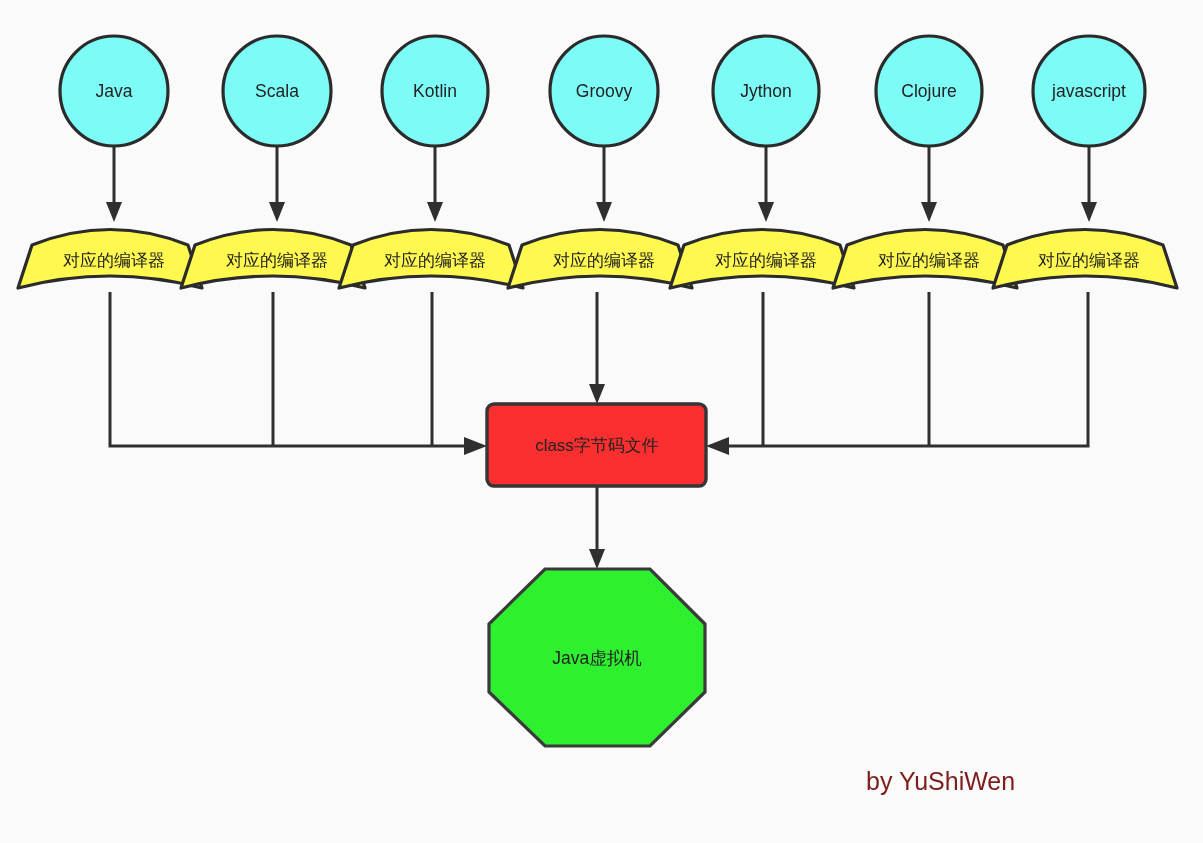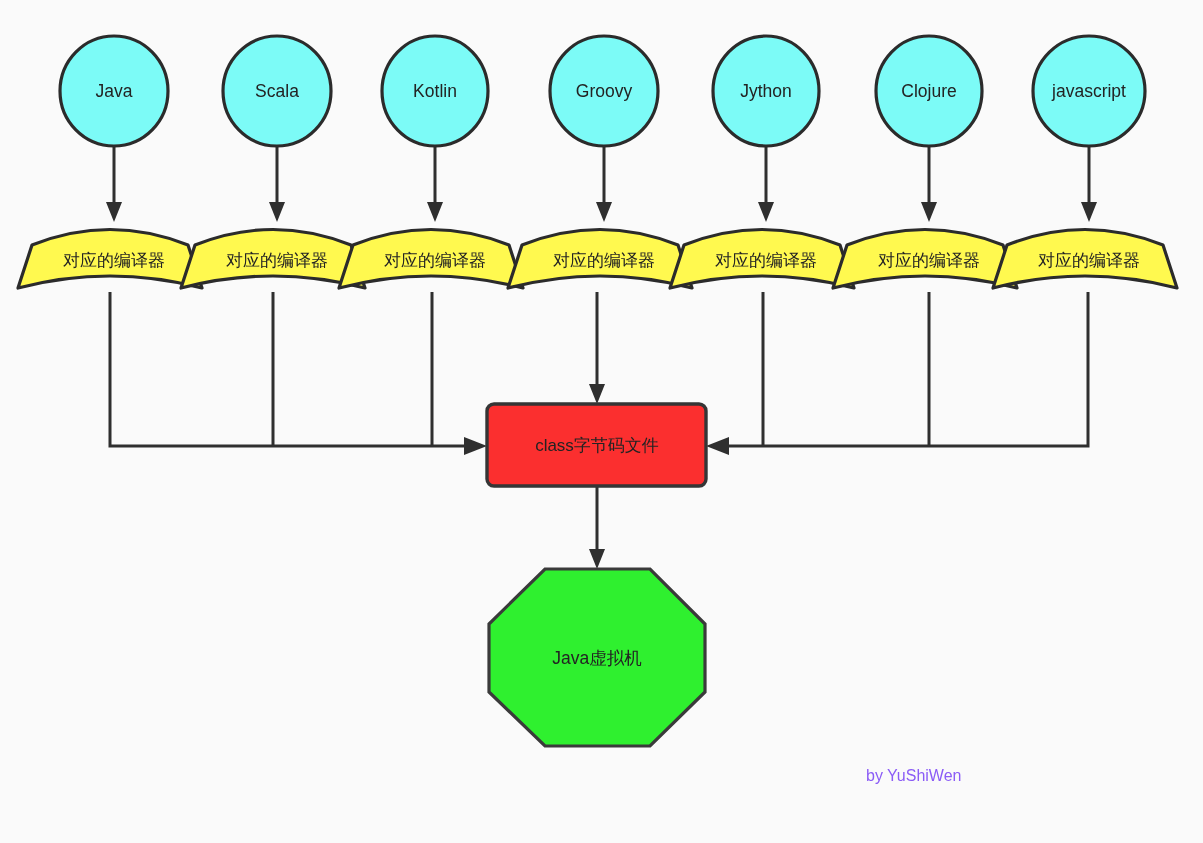--- a/index.html
+++ b/index.html
@@ -61,22 +61,22 @@
     text-anchor: middle;
     dominant-baseline: middle;
   }
   .label-lang { font-size: 17.5px; }
   .label-compiler { font-size: 17px; }
   .label-class { font-size: 17px; }
   .label-jvm { font-size: 17.5px; }
   .credit {
     position: absolute;
     font-family: "Liberation Sans", "DejaVu Sans", sans-serif;
-    font-size: 16px;
-    color: #8b5cf6;
+    font-size: 25px;
+    color: #7f1d1d;
     white-space: nowrap;
   }
   .watermark {
     position: absolute;
     font-family: "Liberation Sans", "DejaVu Sans", sans-serif;
     font-size: 16px;
     color: #e2e2e2;
     white-space: nowrap;
   }
 </style>

